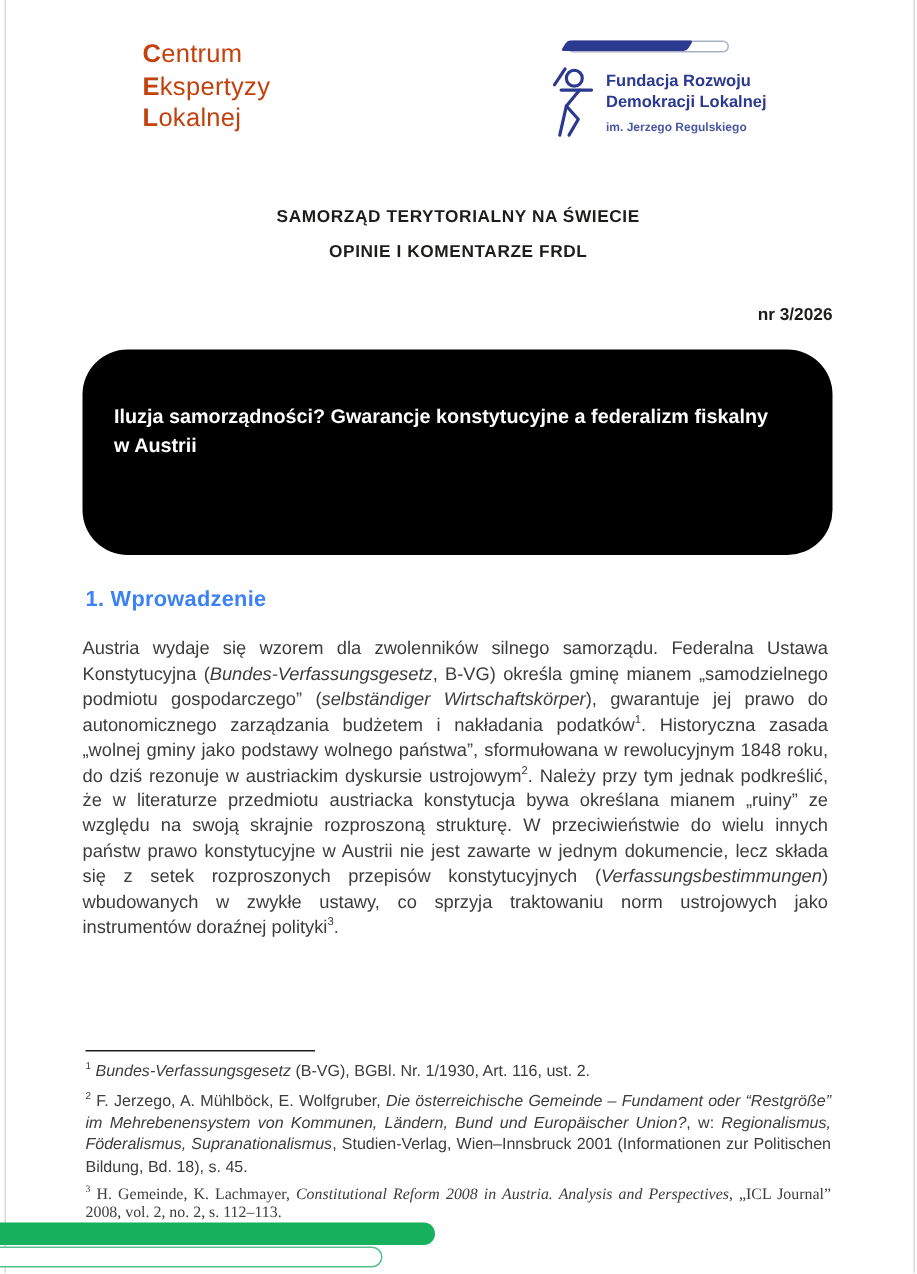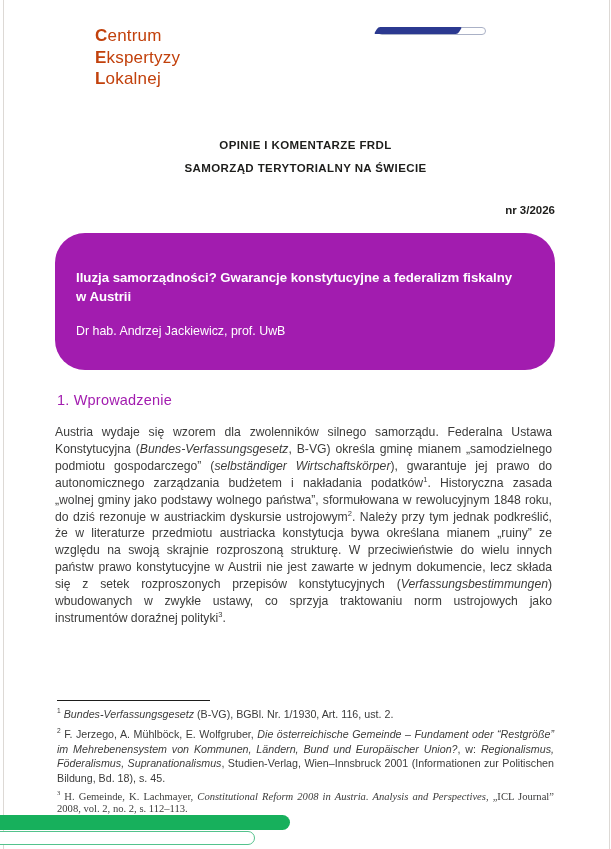--- a/index.html
+++ b/index.html
@@ -31,28 +31,28 @@
 
   
   .masthead{position:absolute;left:0;right:0;top:139px;text-align:center;
     color:#1d1d1b;font-weight:700;font-size:11.5px;letter-spacing:.4px;}
   .masthead .line{margin-bottom:11px;}
   .issue{position:absolute;top:204px;right:56px;color:#1d1d1b;
     font-weight:700;font-size:11.5px;}
 
   
   .title-box{position:absolute;left:55px;top:233px;width:500px;height:137px;
-    background:#a21caf;border-radius:30px;box-sizing:border-box;
+    background:#000000;border-radius:30px;box-sizing:border-box;
     padding:35px 38px 0 21px;color:#ffffff;}
   .title-box h1{margin:0;font-size:13.2px;line-height:19px;font-weight:700;}
   .title-box .author{margin-top:18px;font-size:12.4px;font-weight:400;}
 
   
   .section-heading{position:absolute;left:57px;top:392px;margin:0;
-    color:#a21caf;font-size:14.5px;font-weight:400;letter-spacing:.2px;}
+    color:#3b82f6;font-size:14.5px;font-weight:700;letter-spacing:.2px;}
   .body-text{position:absolute;left:55px;top:424px;width:497px;}
   .body-text p{margin:0 0 8px 0;font-size:12.2px;line-height:16.9px;
     text-align:justify;hyphens:none;}
   sup{font-size:.62em;line-height:0;}
 
   
   .fn-divider{position:absolute;left:57px;top:700px;width:153px;height:0;
     border-top:1.4px solid #1d1d1b;}
   .footnotes{position:absolute;left:57px;top:707px;width:497px;}
   .fn{margin:0 0 5px 0;font-size:10.7px;line-height:14.8px;text-align:justify;}
@@ -73,31 +73,46 @@
 <div class="cel-logo">
   <div><b>C</b><span>entrum</span></div>
   <div><b>E</b><span>kspertyzy</span></div>
   <div><b>L</b><span>okalnej</span></div>
 </div>
 
 <div class="frdl">
   <div class="frdl-bar">
     <div class="frdl-bar-fill"></div>
   </div>
+  <div class="frdl-row">
+    <span class="frdl-icon">
+      <svg width="30" height="50" viewBox="0 0 34 56" fill="none" stroke="#2b3990" stroke-width="2.4" stroke-linecap="round" stroke-linejoin="round">
+        <line x1="3" y1="15" x2="11" y2="3"></line>
+        <circle cx="18" cy="10" r="6"></circle>
+        <path d="M31 19 L8 19"></path>
+        <path d="M22 19 L12 31 L7 53"></path>
+        <path d="M12 31 L21 41 L14 53"></path>
+      </svg>
+    </span>
+    <div class="frdl-text">
+      <div class="frdl-name">Fundacja Rozwoju</div>
+      <div class="frdl-name">Demokracji Lokalnej</div>
+      <div class="frdl-sub">im. Jerzego Regulskiego</div>
+    </div>
+  </div>
 </div>
 
 <div class="masthead">
+  <div class="line">SAMORZĄD TERYTORIALNY NA ŚWIECIE</div>
   <div class="line">OPINIE I KOMENTARZE FRDL</div>
-  <div class="line">SAMORZĄD TERYTORIALNY NA ŚWIECIE</div>
 </div>
 <div class="issue">nr 3/2026</div>
 
 <section class="title-box">
   <h1>Iluzja samorządności? Gwarancje konstytucyjne a federalizm fiskalny w Austrii</h1>
-  <div class="author">Dr hab. Andrzej Jackiewicz, prof. UwB</div>
 </section>
 
 <h2 class="section-heading">1. Wprowadzenie</h2>
 
 <div class="body-text">
   <p><span>Austria wydaje się wzorem dla zwolenników silnego samorządu. Federalna Ustawa Konstytucyjna (</span><i>Bundes-Verfassungsgesetz</i><span>, B-VG) określa gminę mianem „samodzielnego podmiotu gospodarczego” (</span><i>selbständiger Wirtschaftskörper</i><span>), gwarantuje jej prawo do autonomicznego zarządzania budżetem i nakładania podatków</span><sup>1</sup><span>. Historyczna zasada „wolnej gminy jako podstawy wolnego państwa”, sformułowana w rewolucyjnym 1848 roku, do dziś rezonuje w austriackim dyskursie ustrojowym</span><sup>2</sup><span>. Należy przy tym jednak podkreślić, że w literaturze przedmiotu austriacka konstytucja bywa określana mianem „ruiny” ze względu na swoją skrajnie rozproszoną strukturę. W przeciwieństwie do wielu innych państw prawo konstytucyjne w Austrii nie jest zawarte w jednym dokumencie, lecz składa się z setek rozproszonych przepisów konstytucyjnych (</span><i>Verfassungsbestimmungen</i><span>) wbudowanych w zwykłe ustawy, co sprzyja traktowaniu norm ustrojowych jako instrumentów doraźnej polityki</span><sup>3</sup><span>.</span></p>
 </div>
 
 <div class="fn-divider"></div>
 <div class="footnotes">

